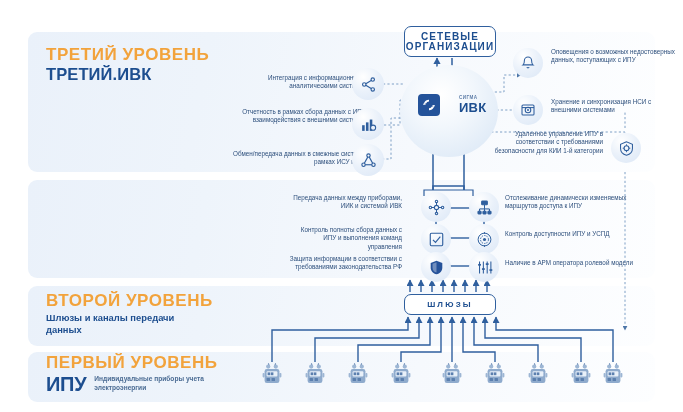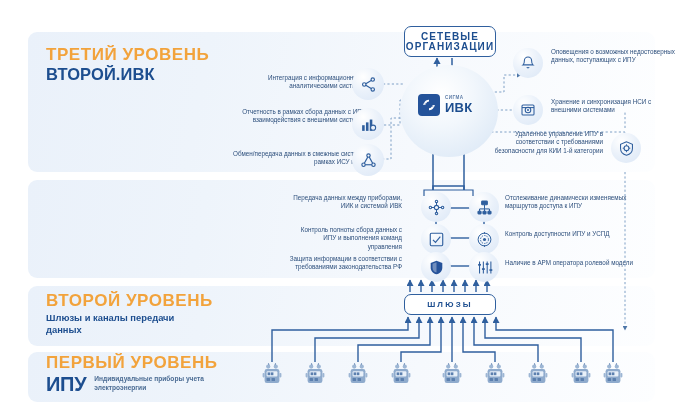--- a/index.html
+++ b/index.html
@@ -47,21 +47,21 @@
   .box{position:absolute;z-index:8;border:1.3px solid #2f5f9e;border-radius:7px;
        background:#ffffff;display:flex;align-items:center;justify-content:center;
        color:#1d4e8f;font-weight:bold;text-align:center;}
   #net-org-box{left:404px;top:26px;width:90px;height:29px;font-size:10px;
                letter-spacing:1.1px;line-height:10px;}
   #gateways-box{left:404px;top:294px;width:90px;height:19px;font-size:8px;letter-spacing:2.2px;}
 
   
   #hub{position:absolute;left:400px;top:65px;width:98px;height:92px;border-radius:50%;
        z-index:6;background:radial-gradient(circle at 42% 32%,#ffffff 0%,#f2f7fc 38%,#e3edf8 72%,#d6e4f4 100%);}
-  #hub-inner{position:absolute;left:418px;top:94px;z-index:9;display:flex;align-items:center;gap:5px;}
+  #hub-inner{position:absolute;left:418px;top:94px;z-index:9;display:flex;align-items:center;gap:19px;}
   .hub-mark{width:22px;height:22px;border-radius:4px;background:#24539a;
             display:flex;align-items:center;justify-content:center;}
   .hub-txt{line-height:1;}
   .hub-small{color:#5f7ea8;font-size:4.6px;font-weight:bold;letter-spacing:.4px;}
   .hub-big{color:#1d4e8f;font-size:13px;font-weight:bold;letter-spacing:.2px;margin-top:1px;}
 
   
   .wires{position:absolute;left:0;top:0;width:683px;height:412px;z-index:4;}
   .wires2{z-index:5;}
 </style>
@@ -135,21 +135,21 @@
       <path d="M452 362 L452 317"></path>
       <path d="M495 362 L495 352 L463 352 L463 317"></path>
       <path d="M538 362 L538 345 L474 345 L474 317"></path>
       <path d="M581 362 L581 338 L485 338 L485 317"></path>
       <path d="M613 362 L613 330 L496 330 L496 317"></path>
     </g>
   </svg>
 
   <div class="cap cap3">
     <div class="kicker">ТРЕТИЙ УРОВЕНЬ</div>
-    <div class="brand">ВТОРОЙ.ИВК</div>
+    <div class="brand">ТРЕТИЙ.ИВК</div>
   </div>
 
 
   <div class="cap cap1">
     <div class="kicker">ВТОРОЙ УРОВЕНЬ</div>
     <div class="desc" style="width:160px">Шлюзы и каналы передачи данных</div>
   </div>
 
   <div class="cap cap0">
     <div class="kicker">ПЕРВЫЙ УРОВЕНЬ</div>

